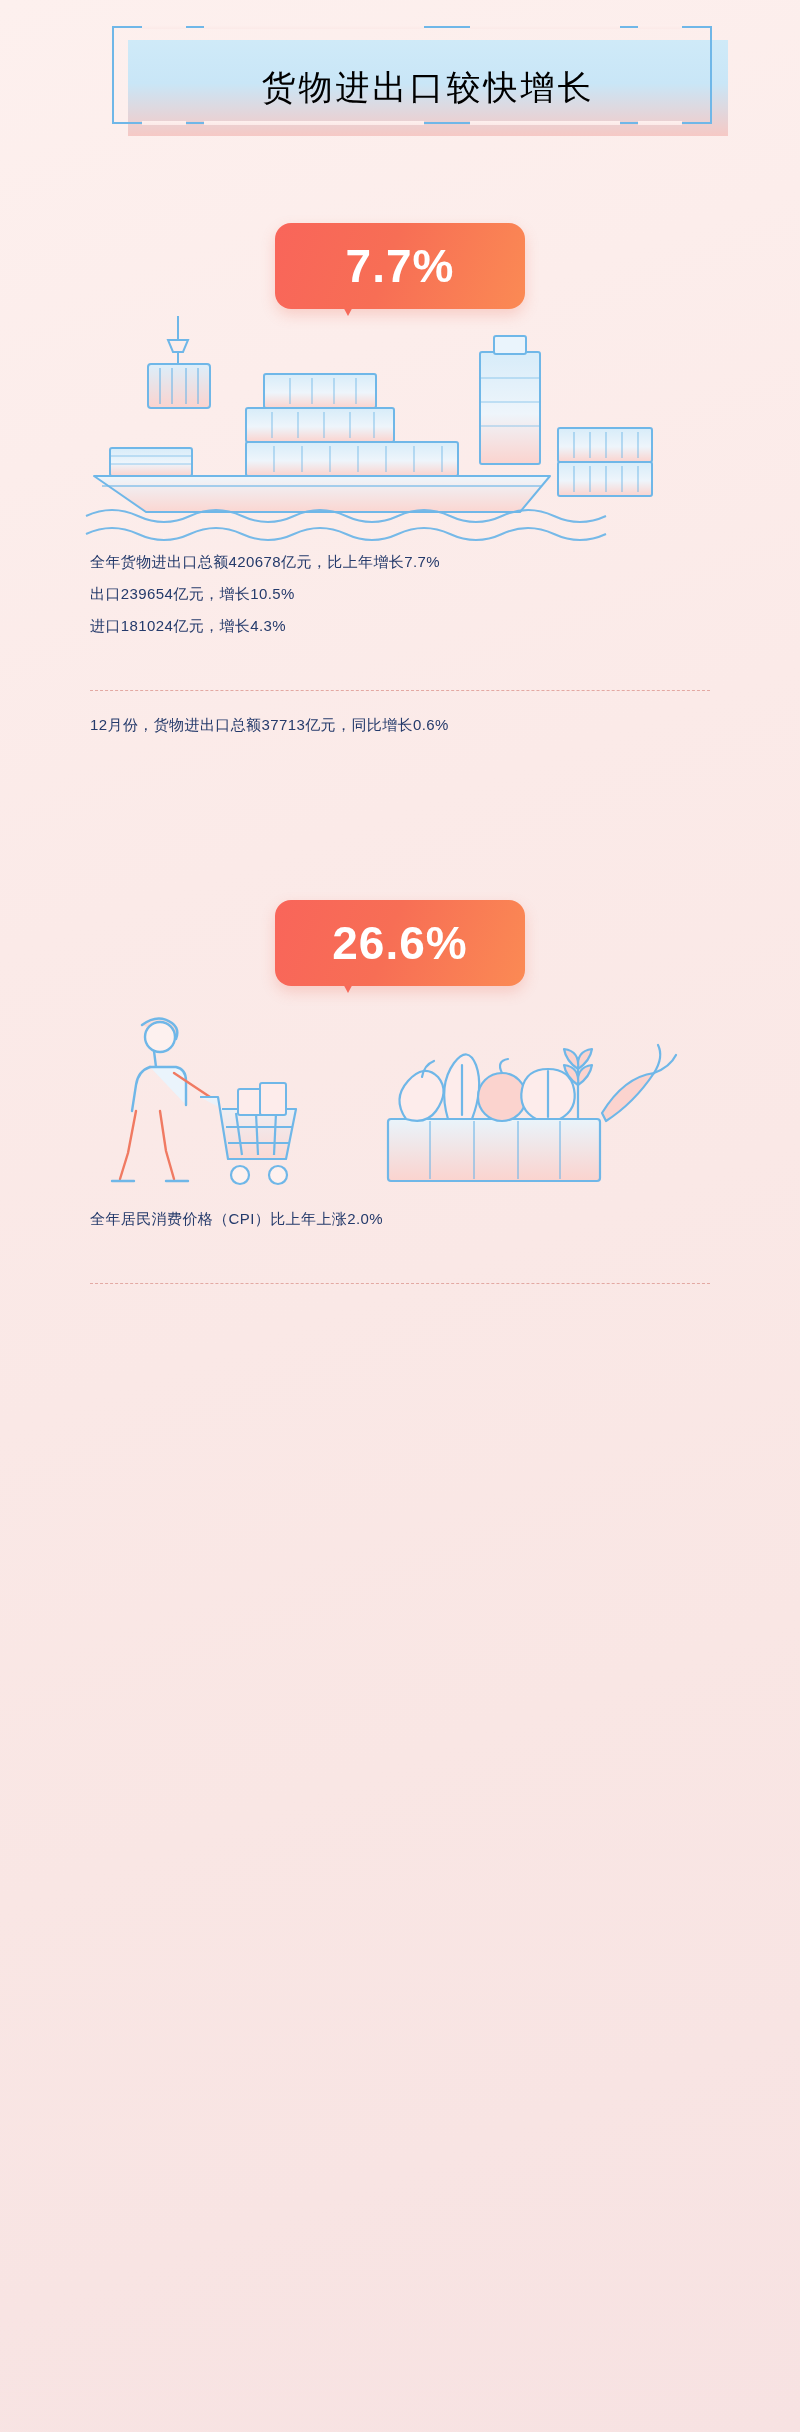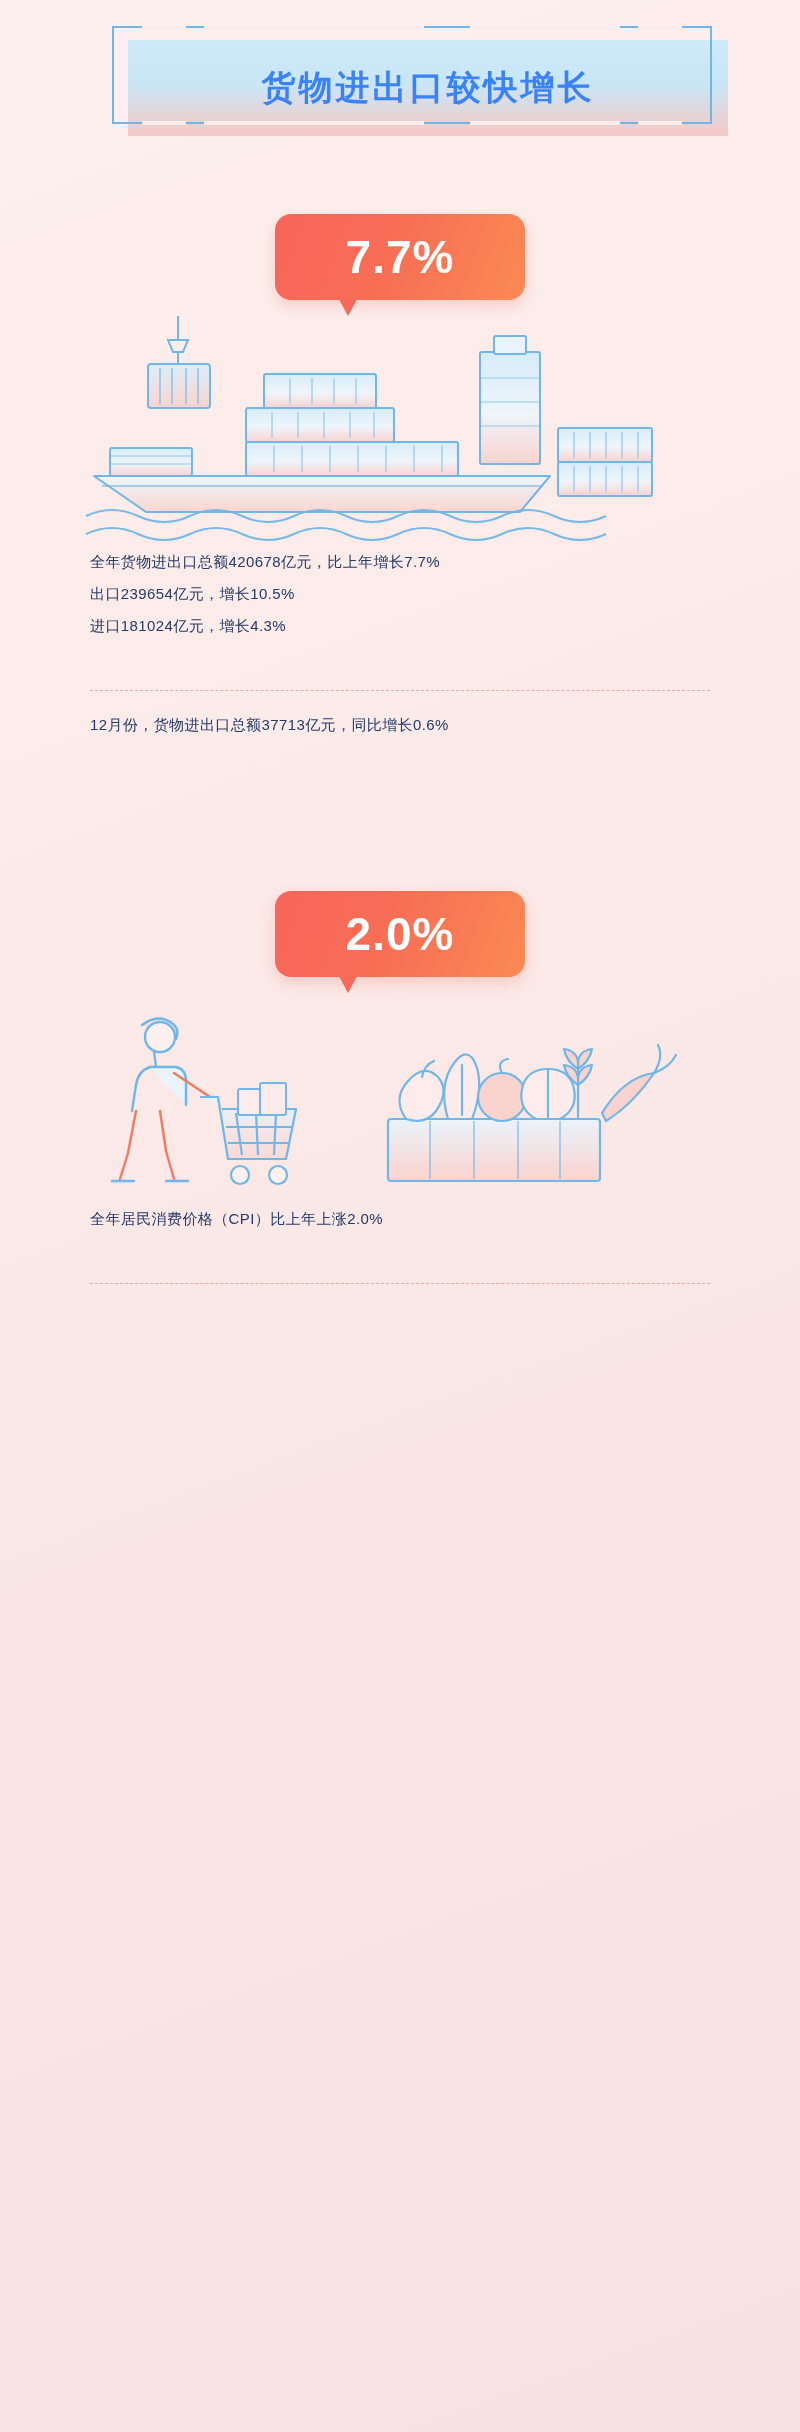--- a/index.html
+++ b/index.html
@@ -63,38 +63,38 @@
   .plaque-title {
     position: absolute;
     left: 78px;
     top: 40px;
     width: 600px;
     height: 96px;
     display: flex;
     align-items: center;
     justify-content: center;
     font-size: 34px;
-    font-weight: bold;
+    font-weight: normal;
     letter-spacing: 3px;
-    color: #3b82f6;
+    color: #000000;
     z-index: 2;
     border-radius: 7px;
   }
 
   
   .bubble-wrap {
     position: relative;
     height: 110px;
     margin-top: 56px;
   }
   .bubble {
     position: absolute;
     left: 50%;
     transform: translateX(-50%);
-    top: 8px;
+    top: 17px;
     width: 250px;
     height: 86px;
     border-radius: 16px;
     background: linear-gradient(110deg, #f9655a 0%, #f76e55 45%, #fb8a54 100%);
     box-shadow: 0 6px 14px rgba(240,110,90,0.25);
     display: flex;
     align-items: center;
     justify-content: center;
     color: #fff;
     font-size: 46px;
@@ -272,21 +272,21 @@
     </div>
   </div>
 
   <div class="sec-gap"></div>
 
   <div>
 
 
     <div class="bubble-wrap">
       <div class="bubble-tail"></div>
-      <div class="bubble">2.0%</div>
+      <div class="bubble">26.6%</div>
     </div>
 
     <div class="illu" style="height:210px;">
       <svg width="700" height="210" viewBox="0 0 700 210" aria-hidden="true">
         <defs>
           <linearGradient id="pinkG" x1="0" y1="0" x2="0" y2="1">
             <stop offset="0%" stop-color="#fde3de"></stop>
             <stop offset="100%" stop-color="#f9c7c1"></stop>
           </linearGradient>
           <linearGradient id="crateG" x1="0" y1="0" x2="0" y2="1">

